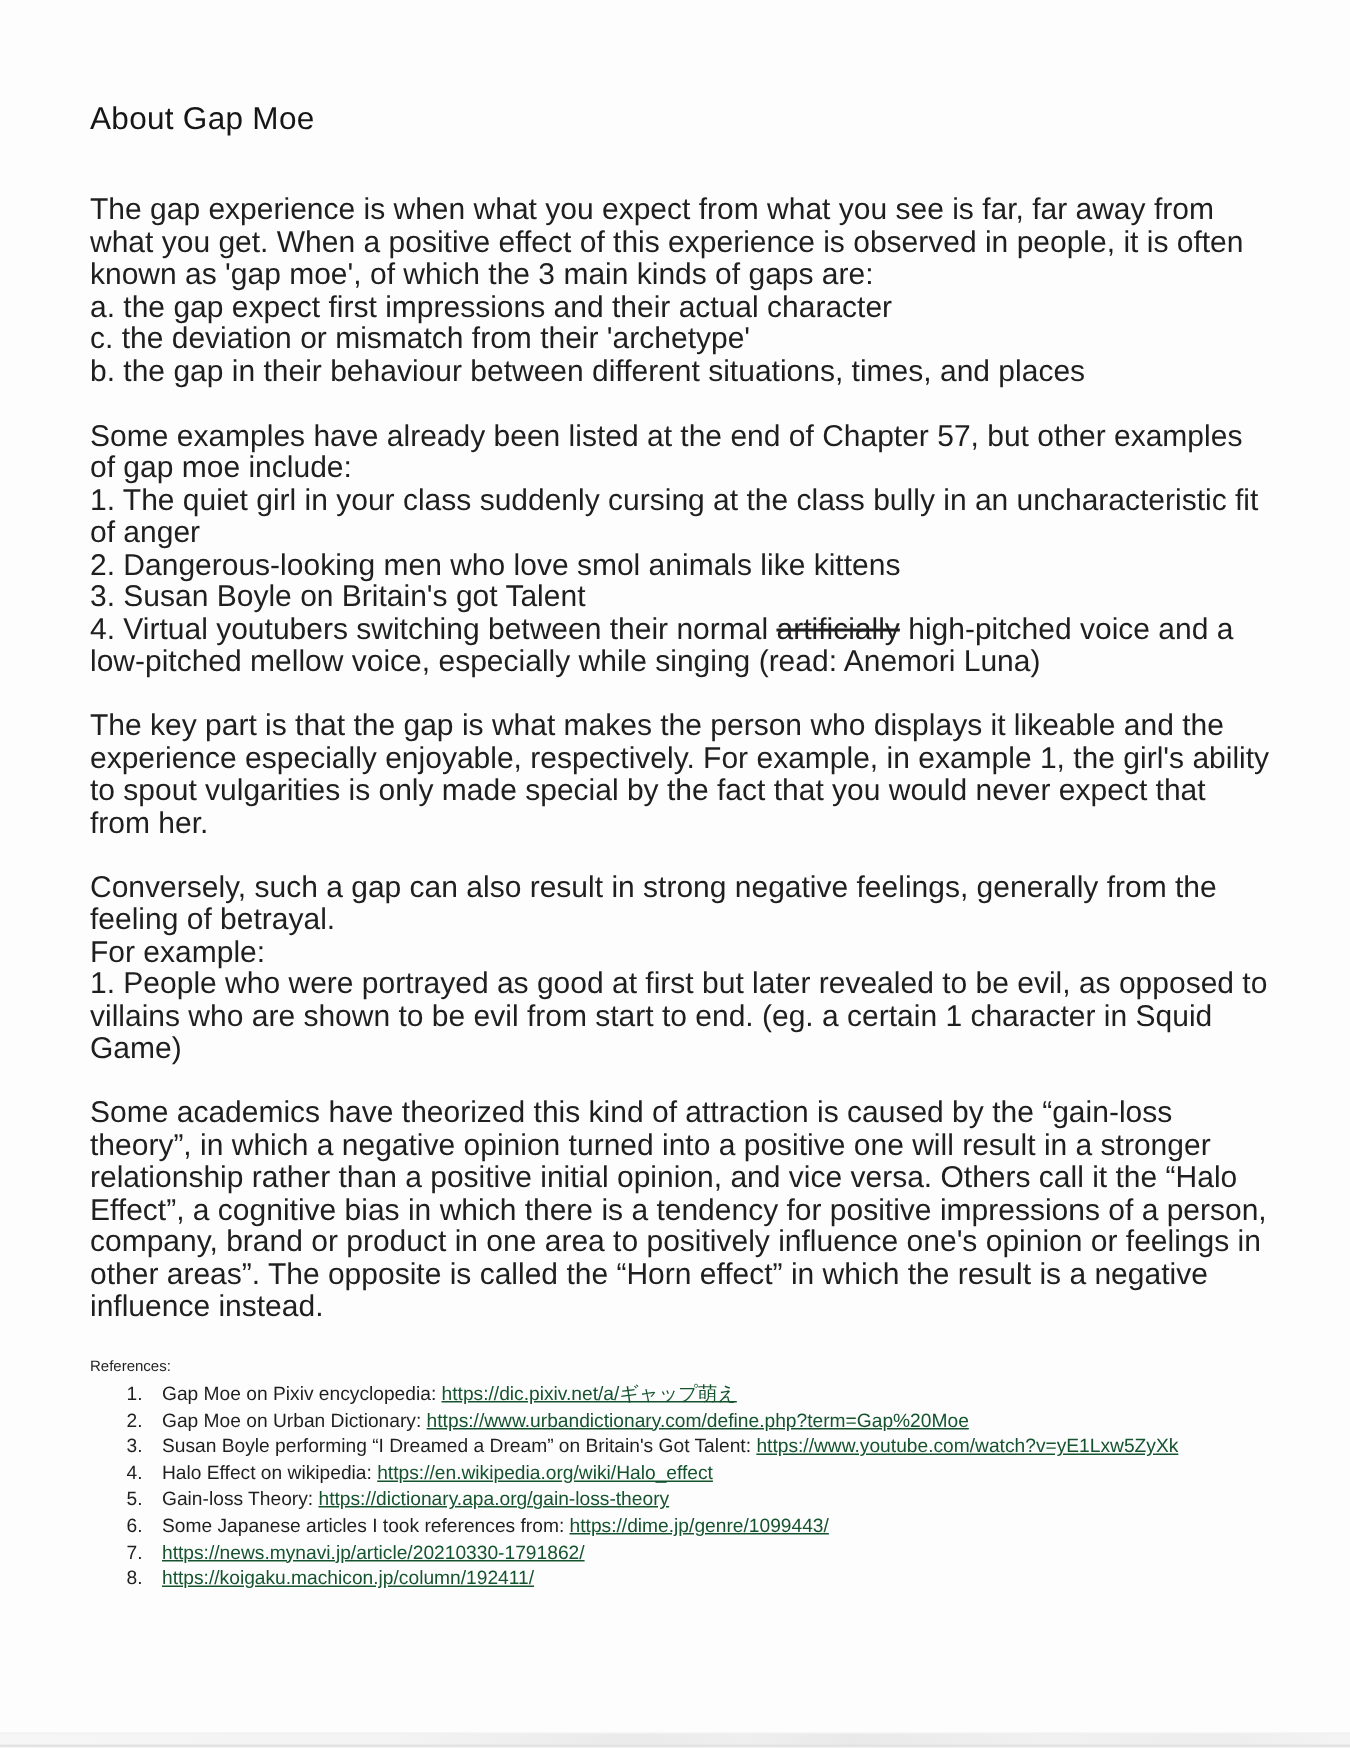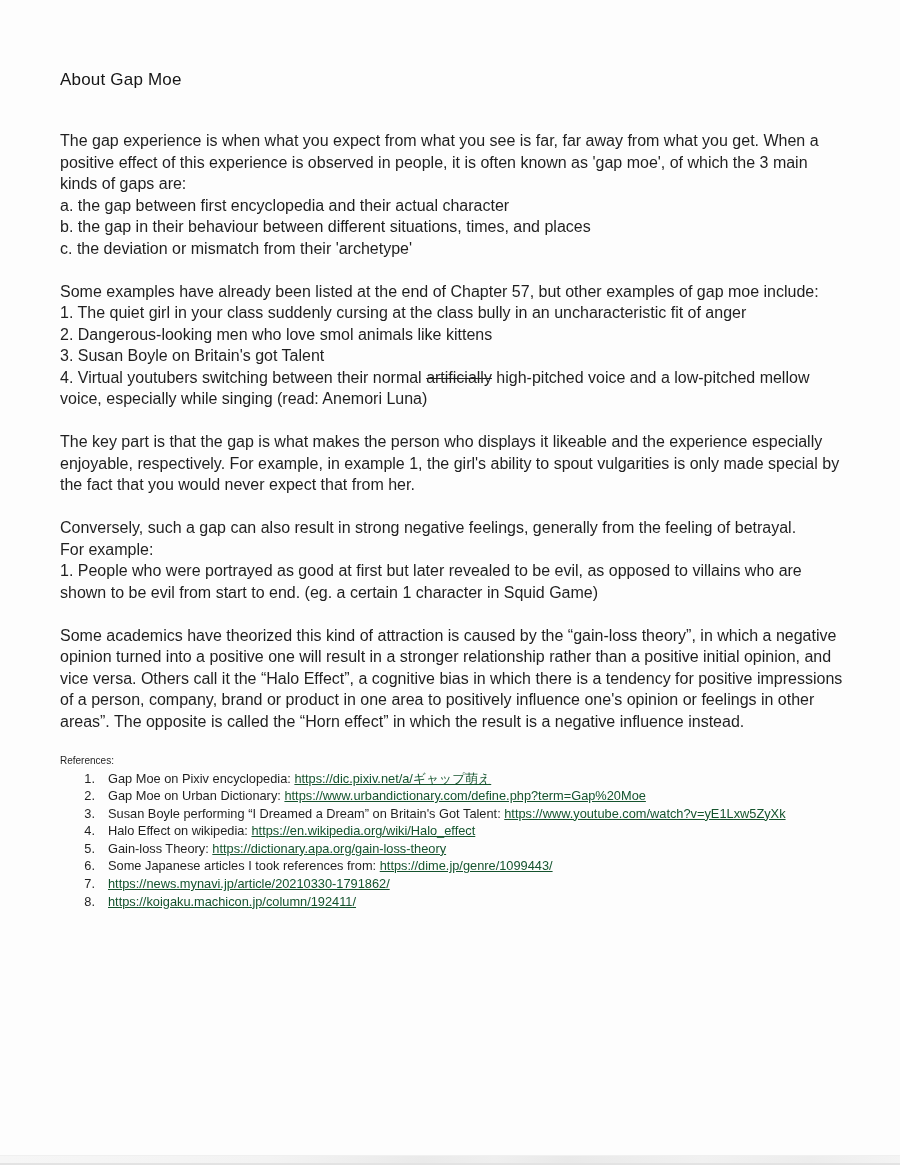--- a/index.html
+++ b/index.html
@@ -17,29 +17,29 @@
     -webkit-font-smoothing: antialiased;
   }
   .page {
     position: absolute;
     inset: 0;
     background: #fdfdfd;
     padding: 68px 52px 0 60px;
     box-sizing: border-box;
   }
   .doc-title {
-    font-size: 17px;
+    font-size: 21px;
     line-height: 24px;
     font-weight: 400;
     color: #161616;
     margin: 0 0 38px 0;
     letter-spacing: 0.2px;
   }
   .para, .line {
-    font-size: 16px;
+    font-size: 20px;
     line-height: 21.5px;
     margin: 0;
     color: #1f1f1f;
   }
   .section { margin-top: 21.5px; }
   .section:first-of-type { margin-top: 0; }
   .italic { font-style: italic; }
   .struck { text-decoration: line-through; }
   .refs { margin-top: 20px; }
   .refs-label {
@@ -86,23 +86,23 @@
 </style>
 </head>
 <body>
 
 <div class="page">
 
   <h1 class="doc-title">About Gap Moe</h1>
 
   <div class="section">
     <p class="para">The gap experience is when what you expect from what you see is far, far away from what you get. When a positive effect of this experience is observed in people, it is often known as 'gap moe', of which the 3 main kinds of gaps are:</p>
-    <div class="line">a. the gap between first encyclopedia and their actual character</div>
+    <div class="line">a. the gap expect first impressions and their actual character</div>
+    <div class="line">c. the deviation or mismatch from their 'archetype'</div>
     <div class="line">b. the gap in their behaviour between different situations, times, and places</div>
-    <div class="line">c. the deviation or mismatch from their 'archetype'</div>
   </div>
 
   <div class="section">
     <p class="para">Some examples have already been listed at the end of Chapter 57, but other examples of gap moe include:</p>
     <div class="line">1. The quiet girl in your class suddenly cursing at the class bully in an uncharacteristic fit of anger</div>
     <div class="line">2. Dangerous-looking men who love smol animals like kittens</div>
     <div class="line">3. Susan Boyle on Britain's got Talent</div>
     <div class="line"><span>4. Virtual youtubers switching between their normal </span><span class="struck">artificially</span><span> high-pitched voice and a low-pitched mellow voice, especially while singing (read: Anemori Luna)</span></div>
   </div>
 

